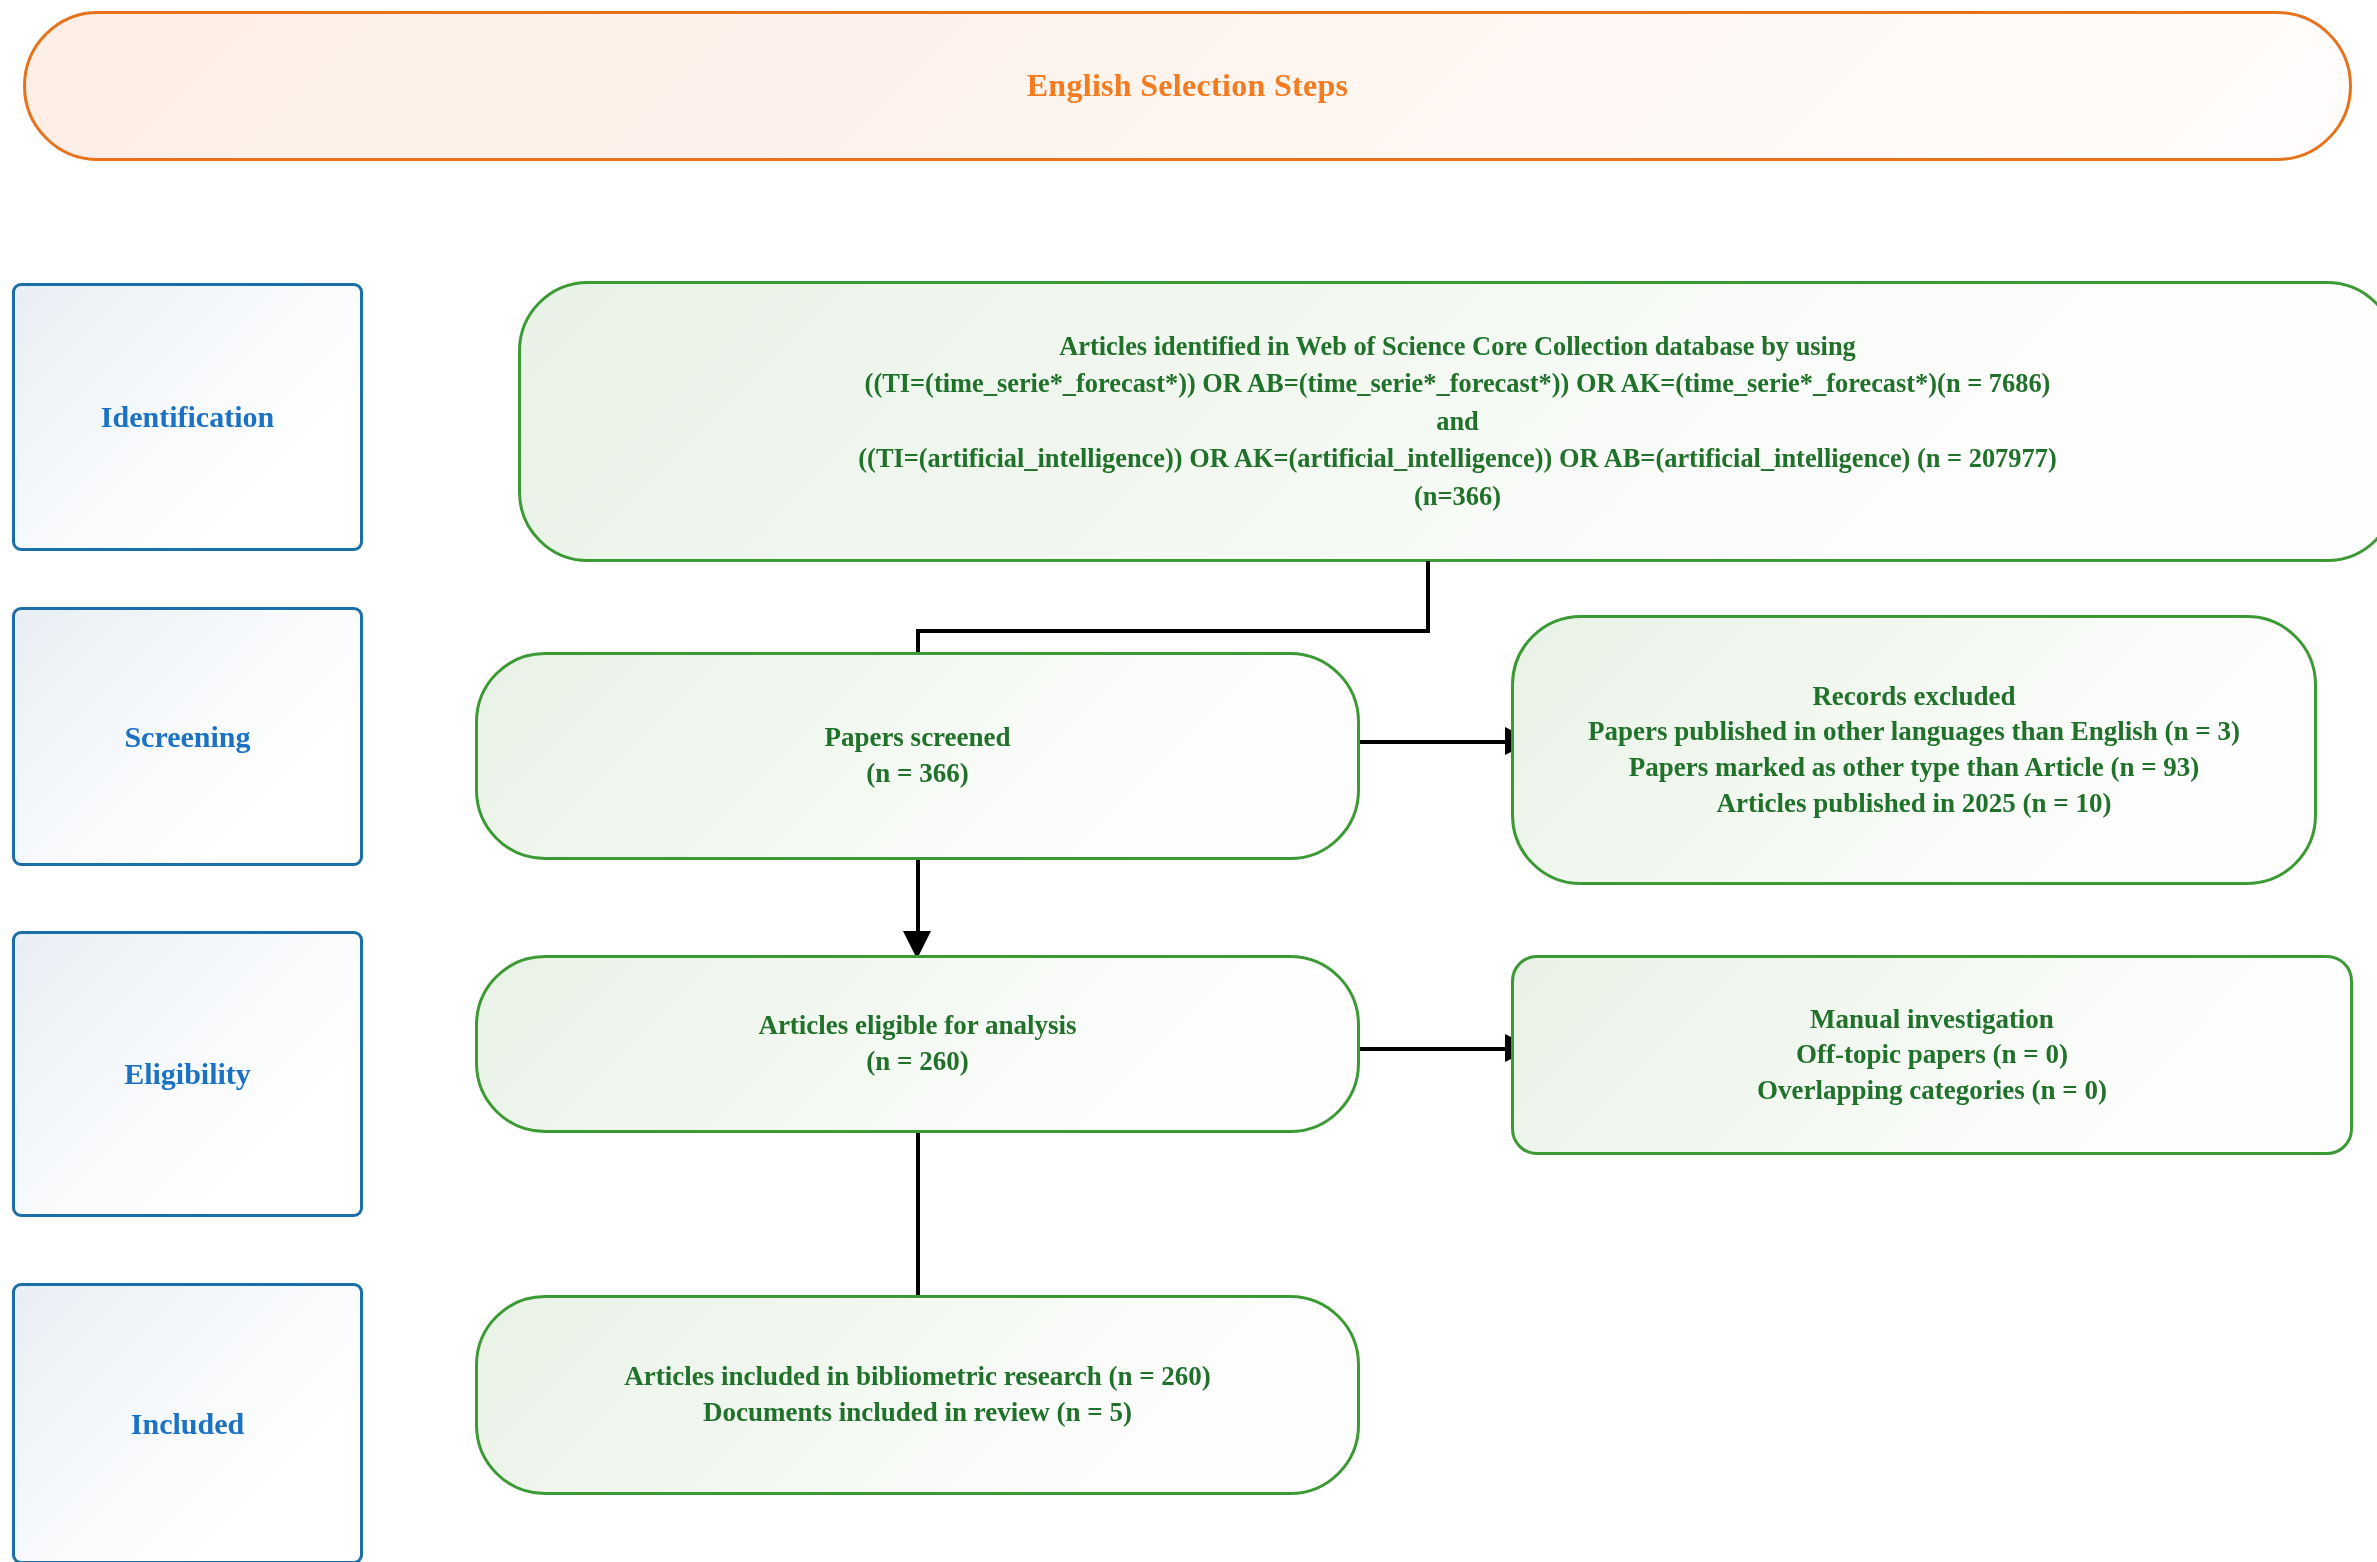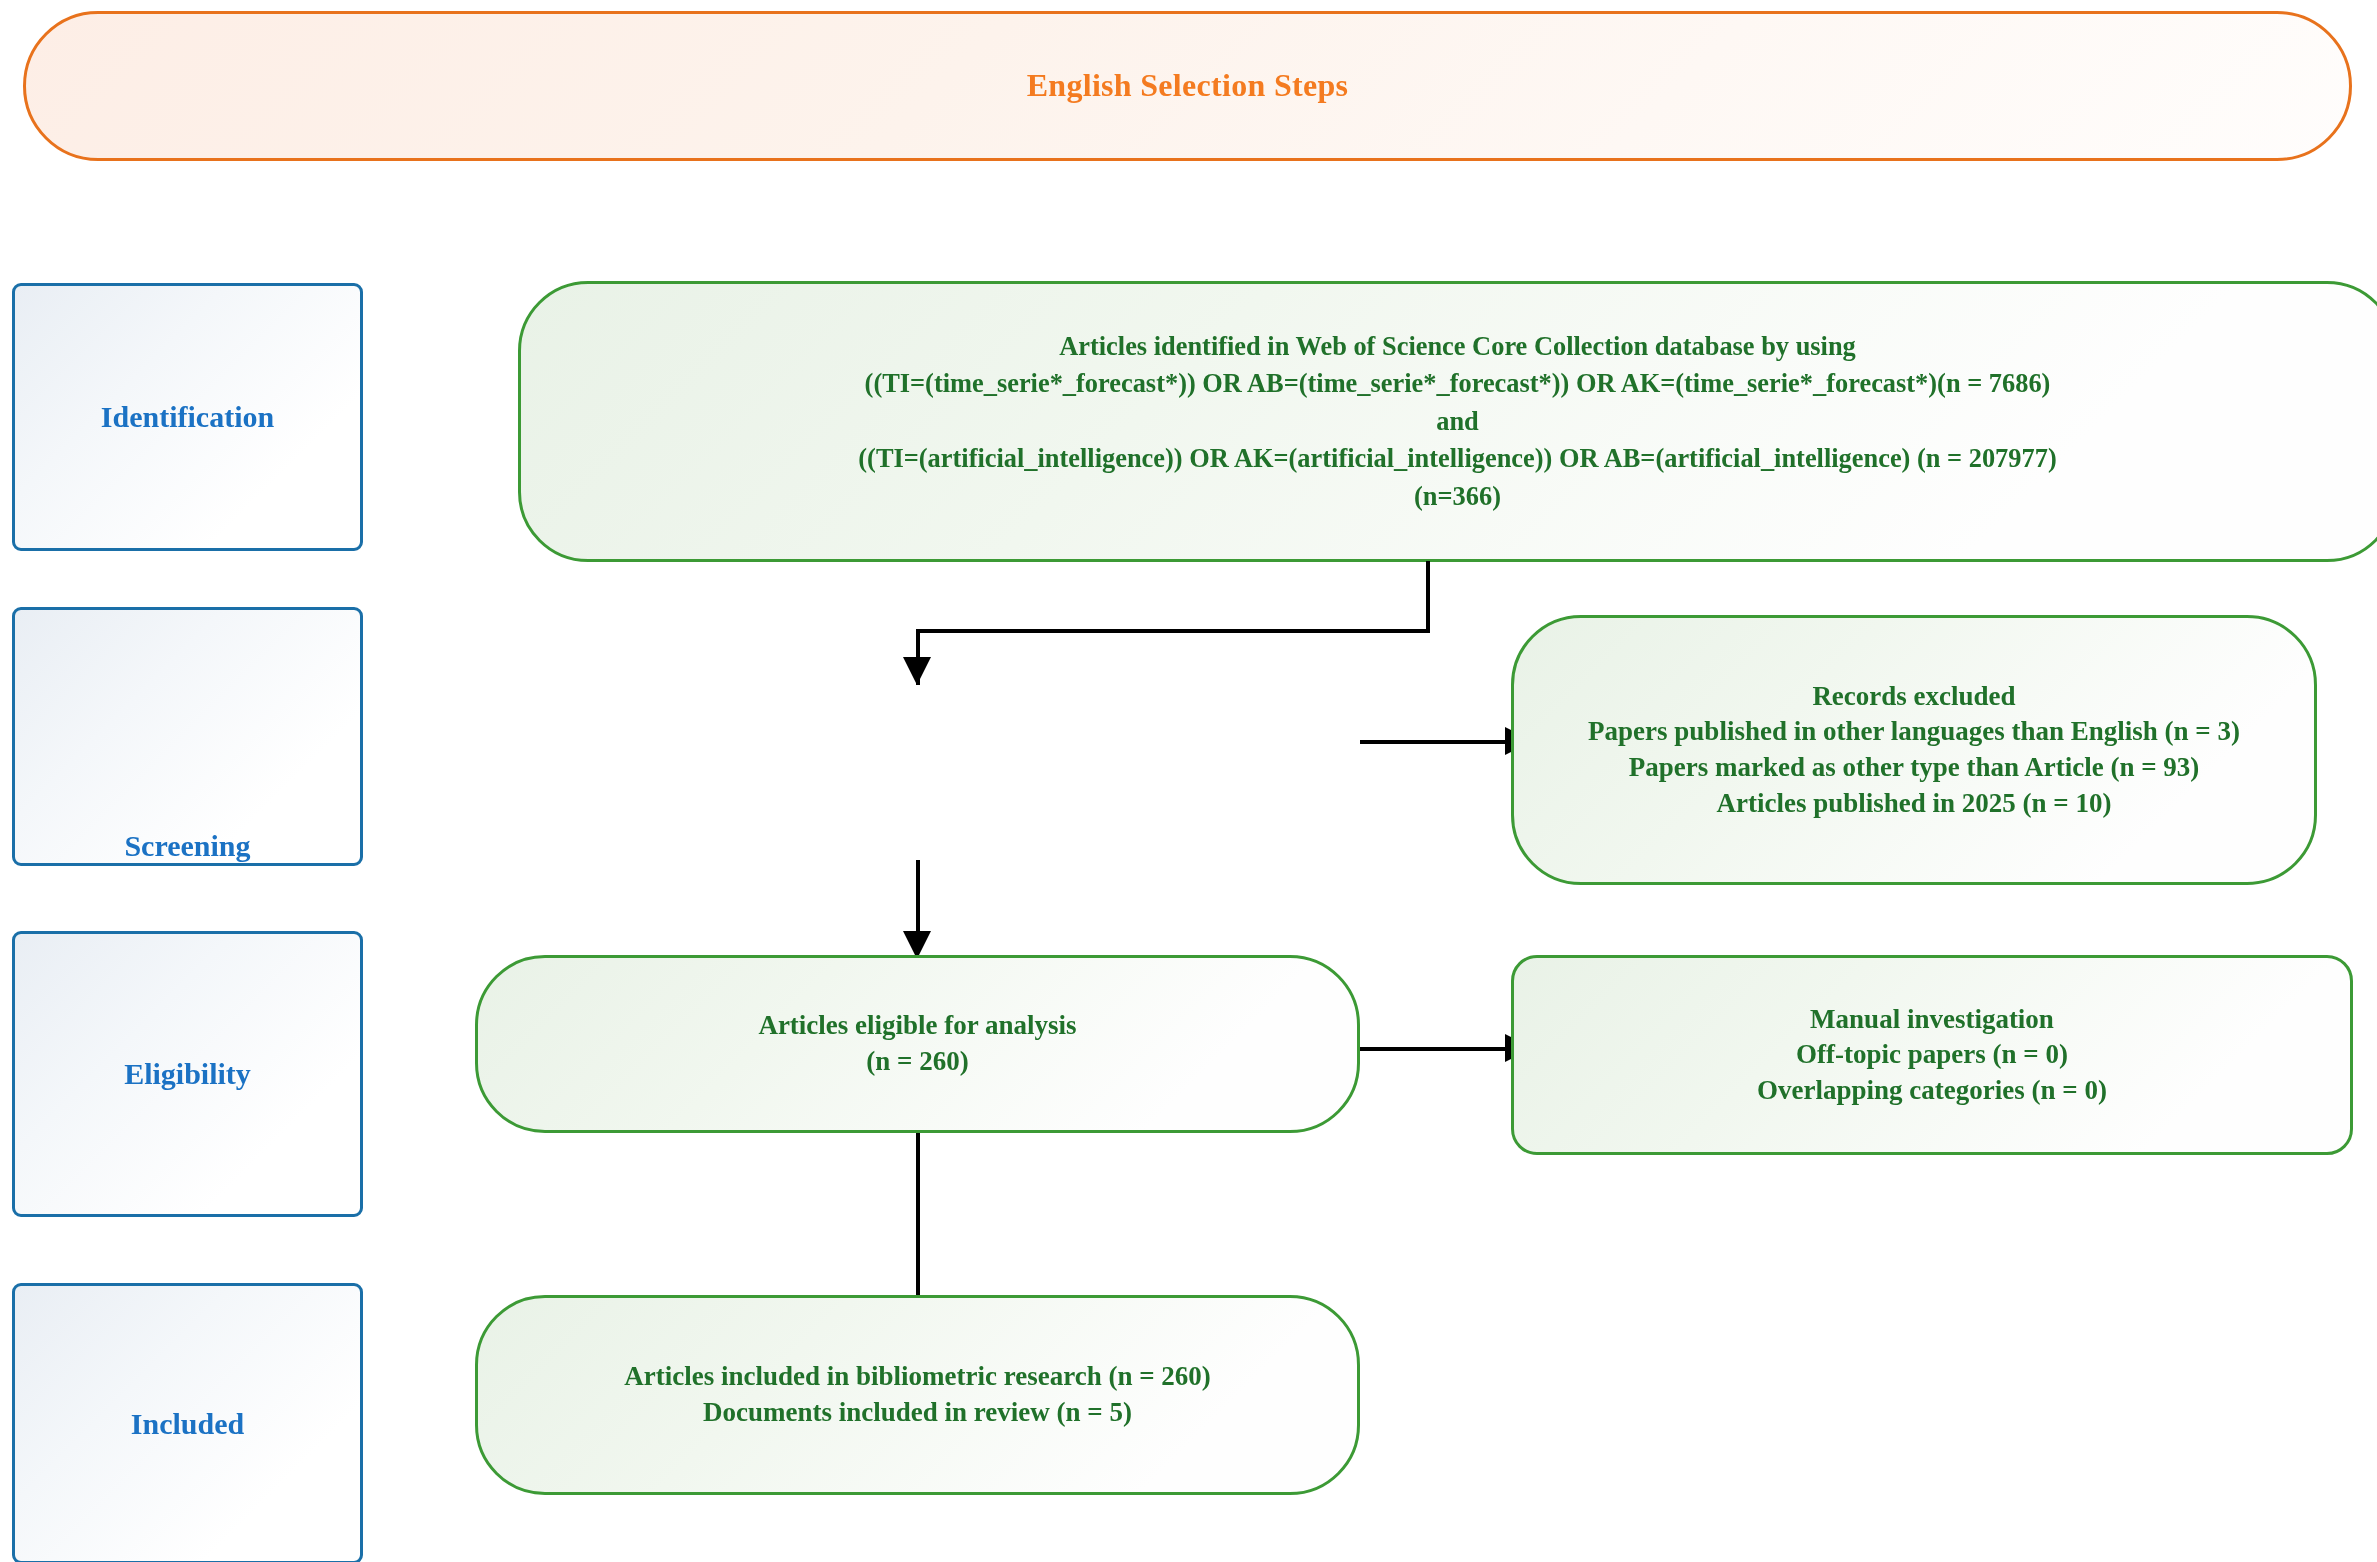--- a/index.html
+++ b/index.html
@@ -116,21 +116,21 @@
 
 <div id="canvas">
 
   <div class="title-banner">
     <div class="title-text">English Selection Steps</div>
   </div>
 
   <div class="stage-pill" style="top:283px;height:268px;">
     <div class="stage-label">Identification</div>
   </div>
-  <div class="stage-pill" style="top:607px;height:259px;align-items:flex-end;">
+  <div class="stage-pill" style="top:607px;height:259px;">
     <div class="stage-label">Screening</div>
   </div>
   <div class="stage-pill" style="top:931px;height:286px;">
     <div class="stage-label">Eligibility</div>
   </div>
   <div class="stage-pill" style="top:1283px;height:281px;">
     <div class="stage-label">Included</div>
   </div>
 
   <div class="flow-box" style="left:518px;top:281px;width:1879px;height:281px;">
@@ -139,20 +139,24 @@
 and
 ((TI=(artificial_intelligence)) OR AK=(artificial_intelligence)) OR AB=(artificial_intelligence) (n = 207977)
 (n=366)</div>
   </div>
 
   <div class="conn v-line" style="left:1426px;top:561px;height:72px;"></div>
   <div class="conn h-line" style="left:916px;top:629px;width:514px;"></div>
   <div class="conn v-line" style="left:916px;top:629px;height:56px;"></div>
   <div class="arrow-down" style="left:903px;top:657px;"></div>
 
+  <div class="flow-box" style="left:475px;top:652px;width:885px;height:208px;">
+    <div class="flow-text">Papers screened
+(n = 366)</div>
+  </div>
 
   <div class="conn h-line" style="left:1360px;top:740px;width:173px;"></div>
   <div class="arrow-right" style="left:1505px;top:727px;"></div>
 
   <div class="flow-box" style="left:1511px;top:615px;width:806px;height:270px;">
     <div class="flow-text">Records excluded
 Papers published in other languages than English (n = 3)
 Papers marked as other type than Article (n = 93)
 Articles published in 2025 (n = 10)</div>
   </div>

